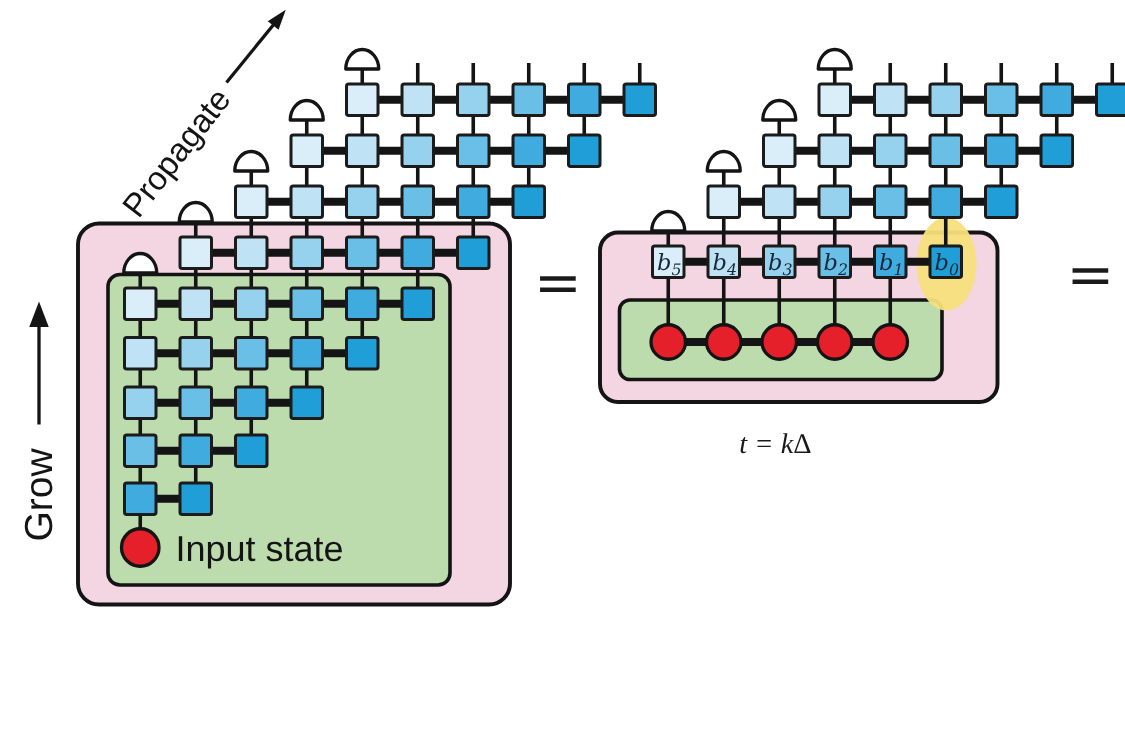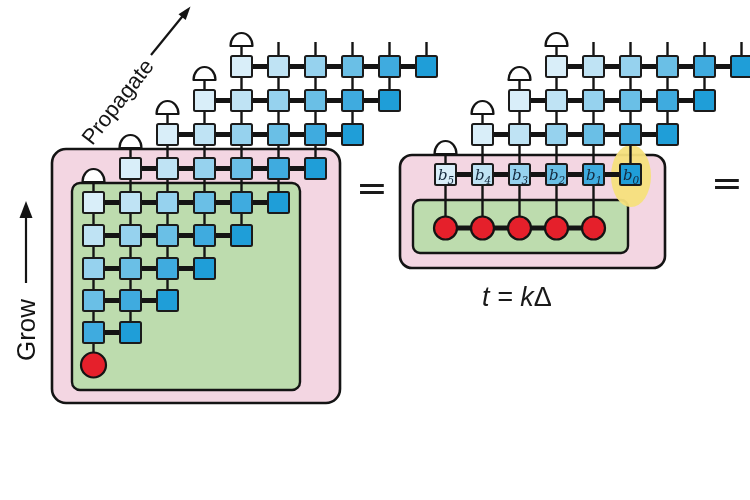--- a/index.html
+++ b/index.html
@@ -7,21 +7,21 @@
          font-family:"Liberation Sans",sans-serif;}
   #net{position:absolute;left:0;top:0;display:block;}
   .lbl{position:absolute;color:#141414;white-space:nowrap;}
   .ctr{transform:translate(-50%,-50%);}
   #grow-label{left:26px;top:330px;font-size:26px;transform:translate(-50%,-50%) rotate(-90deg);}
   #propagate-label{left:118px;top:102px;font-size:22px;transform:translate(-50%,-50%) rotate(-52deg);}
   #input-state-label{left:117px;top:367px;font-size:24px;transform:translateY(-50%);}
   .equals{font-family:"DejaVu Serif",serif;font-size:38px;color:#1a1a1a;}
   #equals-left{left:372px;top:188px;}
   #equals-right{left:727px;top:183px;}
-  #time-equation{left:517px;top:297px;font-family:Liberation Sans, sans-serif;font-size:27px;font-style:italic;color:#1a1a1a;}
+  #time-equation{left:517px;top:297px;font-family:Liberation Serif, serif;font-size:19px;font-style:italic;color:#1a1a1a;}
   #time-equation .delta{font-style:normal;}
 </style>
 </head>
 <body>
 
 <div id="stage">
   <svg id="net" width="750" height="500" viewBox="0 0 750 500">
       <rect x="52" y="149" width="288" height="254" rx="14" ry="14" fill="#f3d6e2" stroke="#141414" stroke-width="2.6"></rect>
       <rect x="72" y="183" width="228" height="207" rx="8" ry="8" fill="#bddcae" stroke="#141414" stroke-width="2.4"></rect>
       <rect x="400" y="155" width="265" height="113" rx="12" ry="12" fill="#f3d6e2" stroke="#141414" stroke-width="2.6"></rect>
@@ -150,18 +150,19 @@
       <text x="586" y="180" fill="#15293d" font-family="&quot;DejaVu Serif&quot;,serif" font-style="italic" font-size="15px"><tspan>b</tspan><tspan font-size="10.5px" dy="3.5">1</tspan></text>
       <text x="623" y="180" fill="#15293d" font-family="&quot;DejaVu Serif&quot;,serif" font-style="italic" font-size="15px"><tspan>b</tspan><tspan font-size="10.5px" dy="3.5">0</tspan></text>
       <line x1="26" y1="283" x2="26" y2="214" stroke="#141414" stroke-width="2.2"></line>
       <polygon points="26,201 19.5,218 32.5,218" fill="#141414"></polygon>
       <line x1="151" y1="55" x2="186" y2="12" stroke="#141414" stroke-width="2.2"></line>
       <polygon points="190.5,6.5 185.7,19.9 178.5,14.2" fill="#141414"></polygon>
     </svg>
 
   <div id="grow-label" class="lbl">Grow</div>
   <div id="propagate-label" class="lbl">Propagate</div>
+  <div id="input-state-label" class="lbl">Input state</div>
   <div id="equals-left" class="lbl ctr equals">=</div>
   <div id="equals-right" class="lbl ctr equals">=</div>
   <div id="time-equation" class="lbl ctr">
     <span>t = k</span><span class="delta">Δ</span>
   </div>
 </div>
 
 </body></html>

